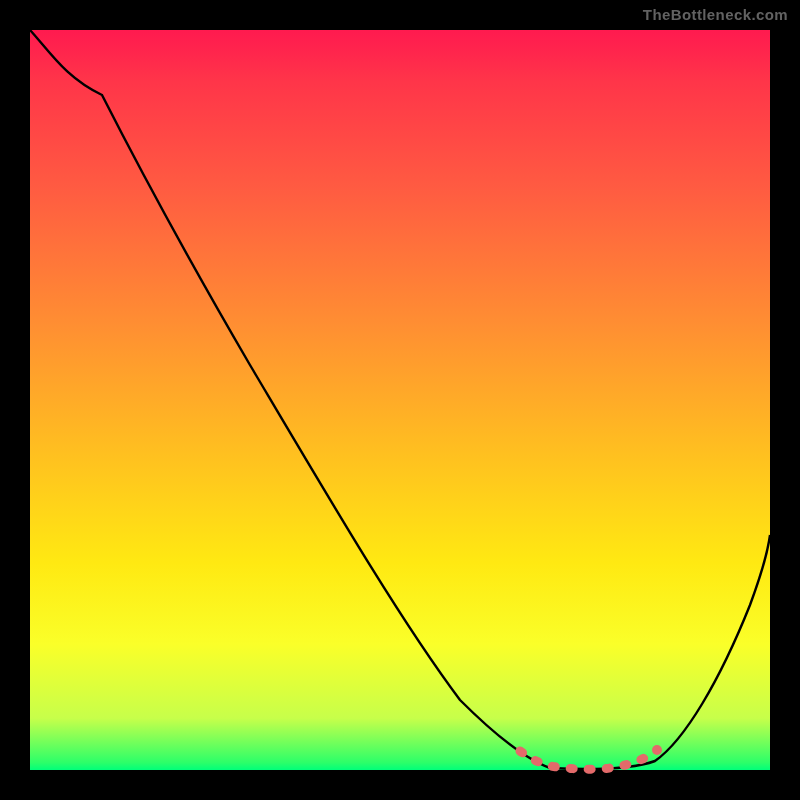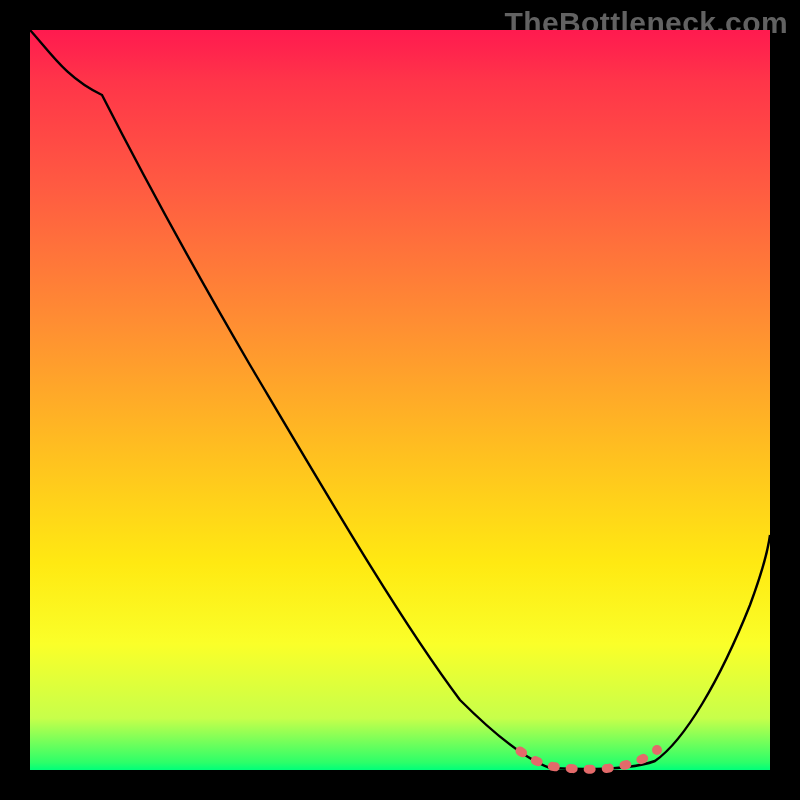--- a/index.html
+++ b/index.html
@@ -19,21 +19,21 @@
     width: 800px;
     height: 800px;
     background: #000000;
   }
 
   .watermark {
     position: absolute;
     top: 6px;
     right: 12px;
     color: #626262;
-    font-size: 30px;
+    font-size: 15px;
     font-weight: 600;
     letter-spacing: 0.4px;
     user-select: none;
   }
 
   .plot-area {
     position: absolute;
     left: 30px;
     top: 30px;
     width: 740px;

